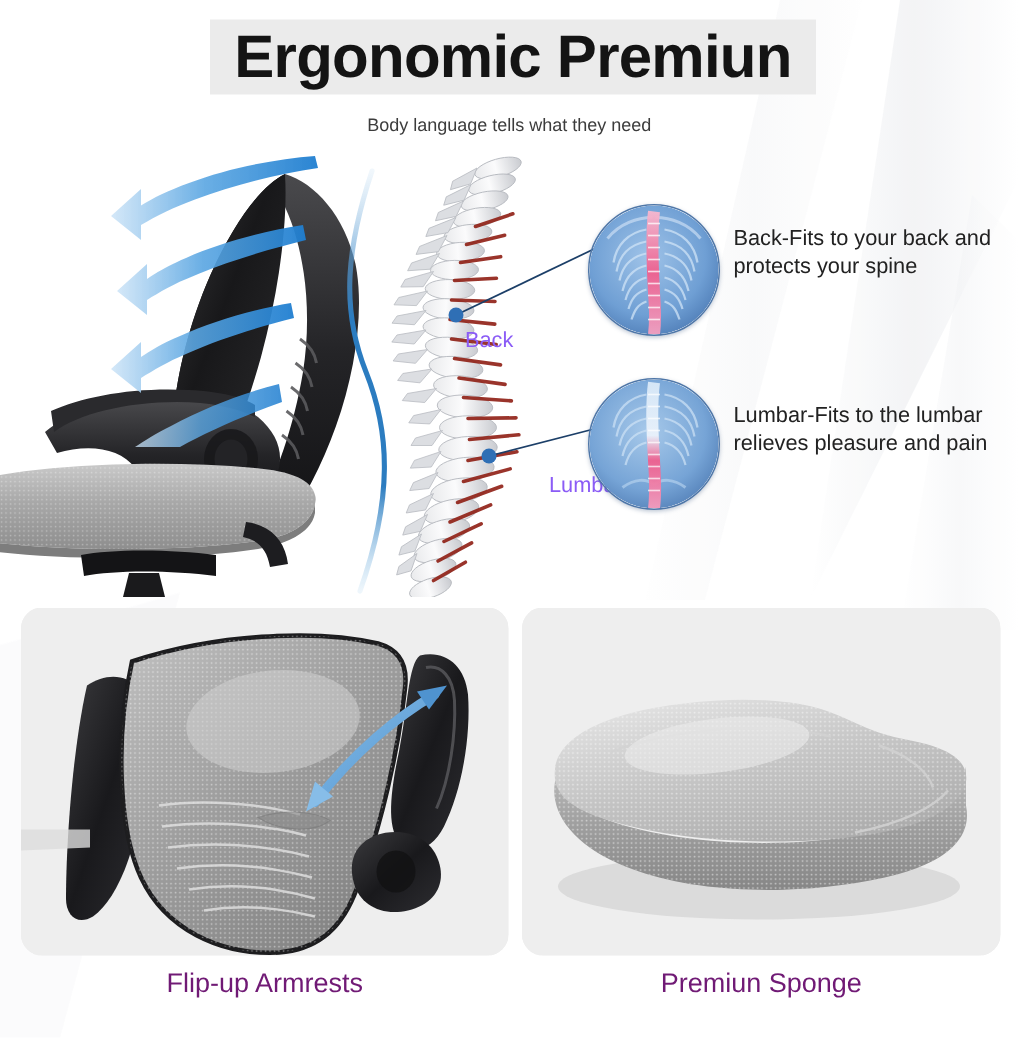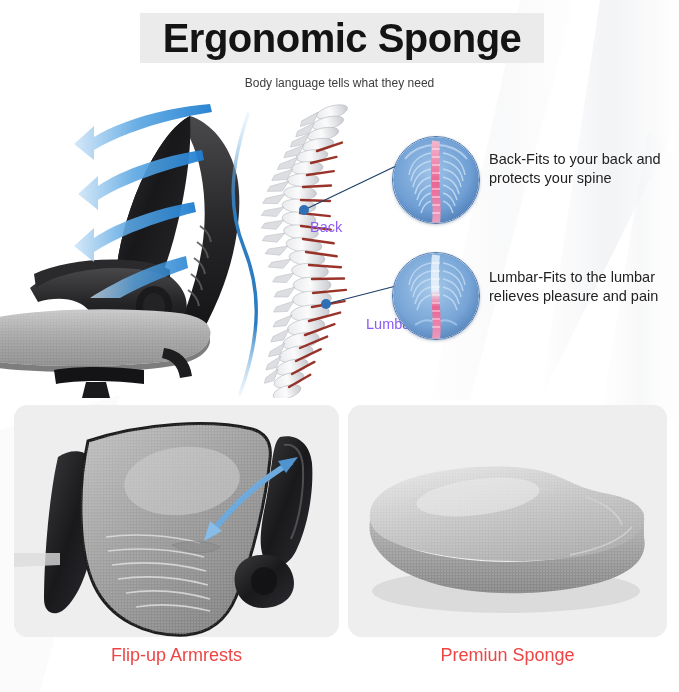--- a/index.html
+++ b/index.html
@@ -62,21 +62,21 @@
 
   
   .panel{
     position:absolute;top:405px;height:232px;
     background:#eeeeee;border-radius:14px;overflow:hidden;
   }
   .panel-left{left:14px;width:325px;}
   .panel-right{left:348px;width:319px;}
 
   .panel-caption{
-    position:absolute;top:645px;font-size:18px;color:#ef4444;text-align:center;
+    position:absolute;top:645px;font-size:18px;color:#701a75;text-align:center;
   }
   .caption-left{left:14px;width:325px;}
   .caption-right{left:348px;width:319px;}
 
   svg{display:block;}
 </style>
 </head>
 <body>
 
 <div class="stage">
@@ -91,21 +91,21 @@
     </defs>
     <g opacity="0.85">
       <polygon points="600,0 679,0 679,120 540,400" fill="url(#streak)"></polygon>
       <polygon points="520,0 575,0 470,400 430,400" fill="url(#streak)" opacity="0.5"></polygon>
       <polygon points="648,130 679,160 679,420 600,420" fill="url(#streak)" opacity="0.6"></polygon>
       <polygon points="0,430 120,395 40,692 0,692" fill="#fbfbfc"></polygon>
     </g>
   </svg>
 
   <div class="title-band"></div>
-  <div class="title-text">Ergonomic Sponge</div>
+  <div class="title-text">Ergonomic Premiun</div>
   <div class="subtitle">Body language tells what they need</div>
 
   <div class="hero">
 
     <div class="chair-wrap">
       <svg width="280" height="300" viewBox="0 0 280 300">
         <defs>
           <linearGradient id="blkA" x1="0" y1="0" x2="1" y2="1">
             <stop offset="0" stop-color="#3a3a3c"></stop>
             <stop offset="0.45" stop-color="#18181a"></stop>

